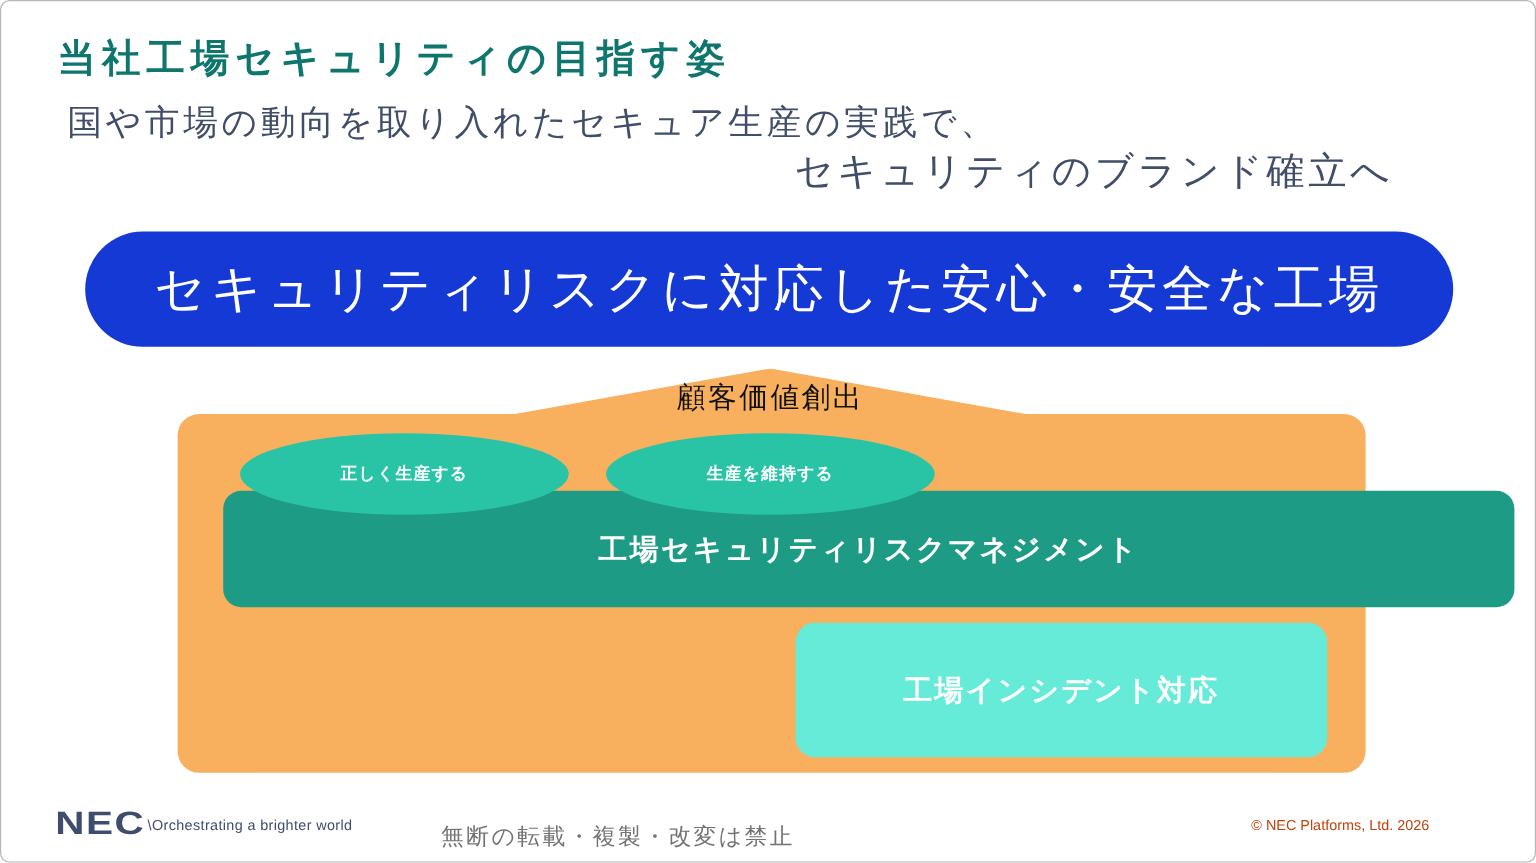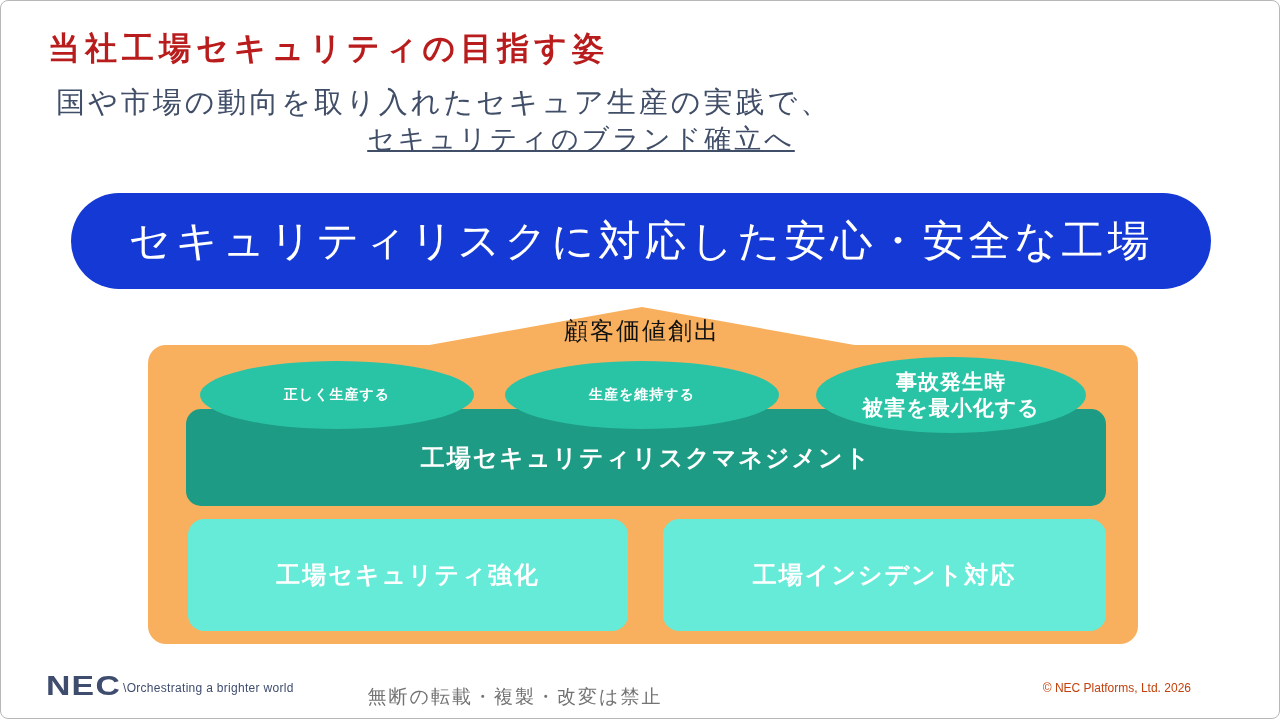--- a/index.html
+++ b/index.html
@@ -10,30 +10,30 @@
     background: #ffffff;
     border: 1px solid #b7b7b7;
     border-radius: 8px;
     overflow: hidden;
     font-family: "Liberation Sans", sans-serif;
   }
   
   .title {
     position: absolute; left: 47px; top: 26px;
     font-size: 32px; font-weight: bold; letter-spacing: 5px;
-    color: #b91c1c;
+    color: #0f766e;
   }
   .subtitle-1 {
     position: absolute; left: 55px; top: 82px;
     font-size: 29px; letter-spacing: 3px; color: #414E68;
   }
   .subtitle-2 {
     position: absolute; left: 0; top: 120px; width: 1160px;
-    text-align: center;
-    font-size: 27px; letter-spacing: 3px; color: #414E68; text-decoration: underline;
+    text-align: right;
+    font-size: 32px; letter-spacing: 3px; color: #414E68;
   }
   
   .banner {
     position: absolute; left: 70px; top: 192px;
     width: 1140px; height: 96px;
     background: #1539D4;
     border-radius: 48px;
     display: flex; align-items: center; justify-content: center;
     color: #ffffff; font-size: 42px; font-weight: 400; letter-spacing: 4px;
     white-space: nowrap;
@@ -53,21 +53,21 @@
   }
   .house-body {
     position: absolute; left: 147px; top: 344px;
     width: 990px; height: 299px;
     background: #F8B05E;
     border-radius: 18px;
   }
   
   .mgmt-band {
     position: absolute; left: 185px; top: 408px;
-    width: 920px; height: 97px;
+    width: 1076px; height: 97px;
     background: #1E9B84;
     border-radius: 15px;
     display: flex; align-items: center; justify-content: center;
     color: #ffffff; font-size: 24px; font-weight: bold; letter-spacing: 2px;
     z-index: 1;
   }
   
   .goal {
     position: absolute; top: 360px; height: 68px;
     background: #29C4A5;
@@ -121,28 +121,23 @@
   <div class="subtitle-2">セキュリティのブランド確立へ</div>
 
   <div class="banner">セキュリティリスクに対応した安心・安全な工場</div>
 
   <div class="house-roof"></div>
   <div class="house-body"></div>
   <div class="roof-label">顧客価値創出</div>
 
   <div class="goal goal-1">正しく生産する</div>
   <div class="goal goal-2">生産を維持する</div>
-  <div class="goal goal-3">
-    <span>事故発生時</span>
-    <span>被害を最小化する</span>
-  </div>
 
   <div class="mgmt-band">工場セキュリティリスクマネジメント</div>
 
-  <div class="pillar pillar-1">工場セキュリティ強化</div>
   <div class="pillar pillar-2">工場インシデント対応</div>
 
   <div class="nec-logo">NEC</div>
   <div class="nec-tagline">\Orchestrating a brighter world</div>
   <div class="footer-notice">無断の転載・複製・改変は禁止</div>
   <div class="footer-copyright">© NEC Platforms, Ltd. 2026</div>
 
 </div>
 
 </body></html>

